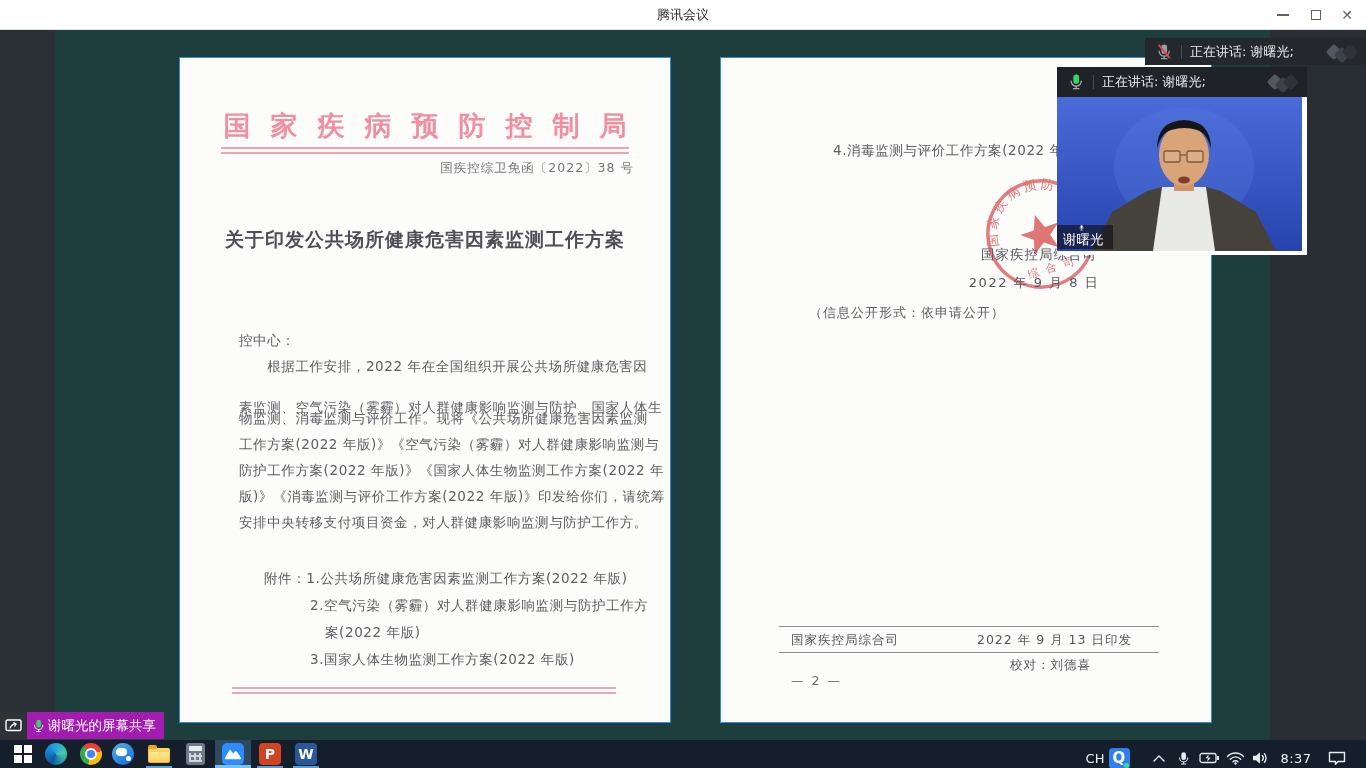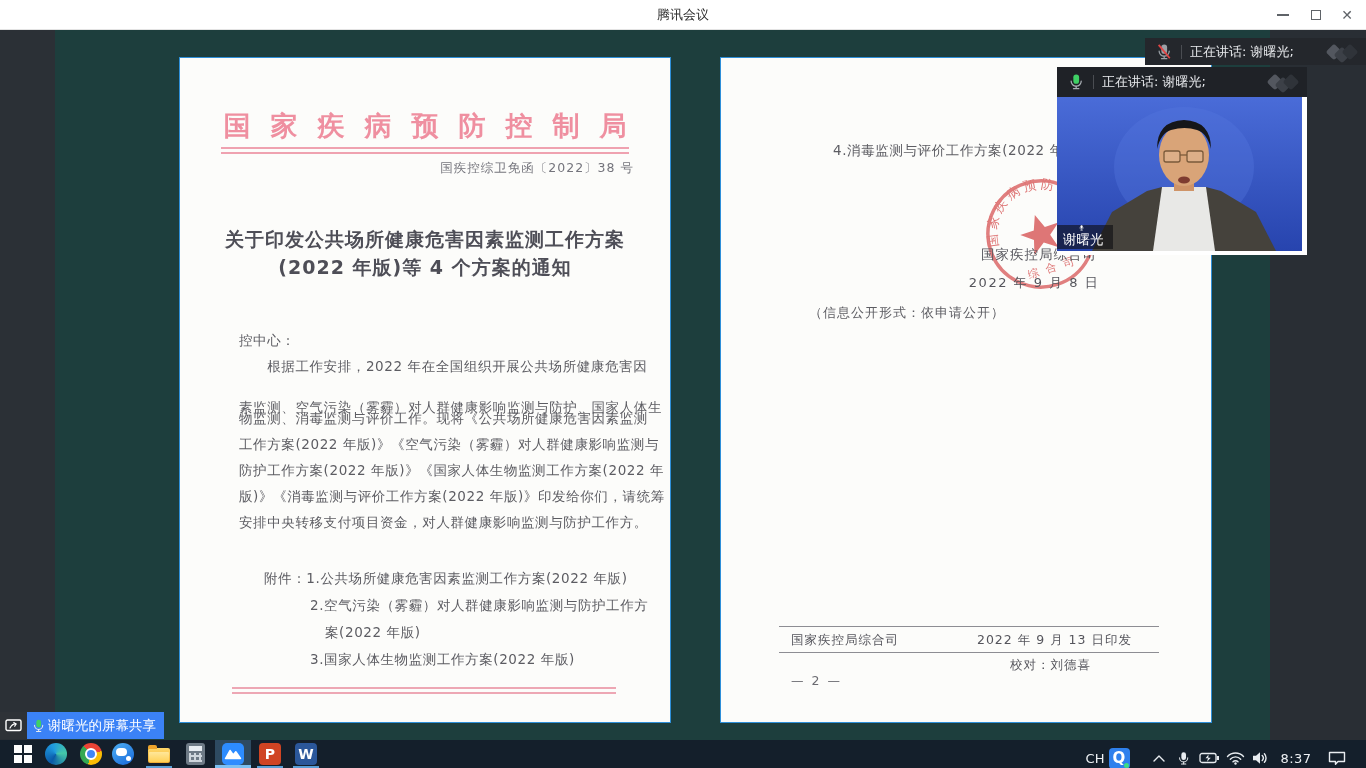--- a/index.html
+++ b/index.html
@@ -66,21 +66,21 @@
 
   .video{position:absolute;left:1057px;top:67px;width:245px;height:154px;border-right:5px solid #fff;border-bottom:4px solid #fff;}
   .video svg{display:block}
   .nametag{position:absolute;left:0;bottom:2px;height:24px;background:rgba(15,15,20,.62);display:flex;align-items:center;
     padding:0 9px 0 6px;color:#fff;font-size:13.5px;flex-direction:column;}
   .nametag svg{margin-right:4px}
 
   
   .share-label{position:absolute;left:0;top:682px;height:27px;display:flex;align-items:stretch;cursor:pointer;}
   .share-ico{width:27px;background:#2e3237;display:flex;align-items:center;justify-content:center;}
-  .share-body{background:#3b82f6;display:flex;align-items:center;padding:0 8px 0 5px;color:#fff;font-size:13.5px;white-space:nowrap;}
+  .share-body{background:#a21caf;display:flex;align-items:center;padding:0 8px 0 5px;color:#fff;font-size:13.5px;white-space:nowrap;}
   .share-body svg{margin-right:3px}
 
   
   .taskbar{position:absolute;left:0;top:740px;width:1366px;height:28px;background:#141f2b;display:block;}
   .tb-btn{position:absolute;top:0;height:28px;display:flex;align-items:center;justify-content:center;cursor:pointer;}
   .run-line{position:absolute;left:5px;right:5px;bottom:0;height:2px;background:#5a9fd6;}
   .tb-btn.active{background:#2e4a61;}
   .tb-btn.active .run-line{left:0;right:0;height:3px;background:#7cc0f2;}
   .winlogo{display:grid;grid-template-columns:8px 8px;grid-gap:2px;}
   .winlogo i{display:block;width:8px;height:8px;background:#fdfdfd;}
@@ -133,21 +133,20 @@
   <div class="main">
     <div class="strip-left"></div>
     <div class="strip-right"></div>
 
     <div class="page l doc">
       <div class="agency-hdr">国家疾病预防控制局</div>
       <div class="hdr-line a"></div>
       <div class="hdr-line b"></div>
       <div class="docno">国疾控综卫免函〔2022〕38 号</div>
       <div class="dtitle t1">关于印发公共场所健康危害因素监测工作方案</div>
-      <div class="dtitle t2">(2022 年版)等 4 个方案的通知</div>
       <div class="bline" style="top:274px">控中心：</div>
       <div class="bline" style="top:300px">　　根据工作安排，2022 年在全国组织开展公共场所健康危害因</div>
       <div class="bline" style="top:341px">素监测、空气污染（雾霾）对人群健康影响监测与防护、国家人体生</div>
       <div class="bline" style="top:352px">物监测、消毒监测与评价工作。现将《公共场所健康危害因素监测</div>
       <div class="bline" style="top:378px">工作方案(2022 年版)》《空气污染（雾霾）对人群健康影响监测与</div>
       <div class="bline" style="top:404px">防护工作方案(2022 年版)》《国家人体生物监测工作方案(2022 年</div>
       <div class="bline" style="top:430px">版)》《消毒监测与评价工作方案(2022 年版)》印发给你们，请统筹</div>
       <div class="bline" style="top:456px">安排中央转移支付项目资金，对人群健康影响监测与防护工作方。</div>
       <div class="aline" style="top:512px;left:84px">附件：1.公共场所健康危害因素监测工作方案(2022 年版)</div>
       <div class="aline" style="top:539px;left:130px">2.空气污染（雾霾）对人群健康影响监测与防护工作方</div>

